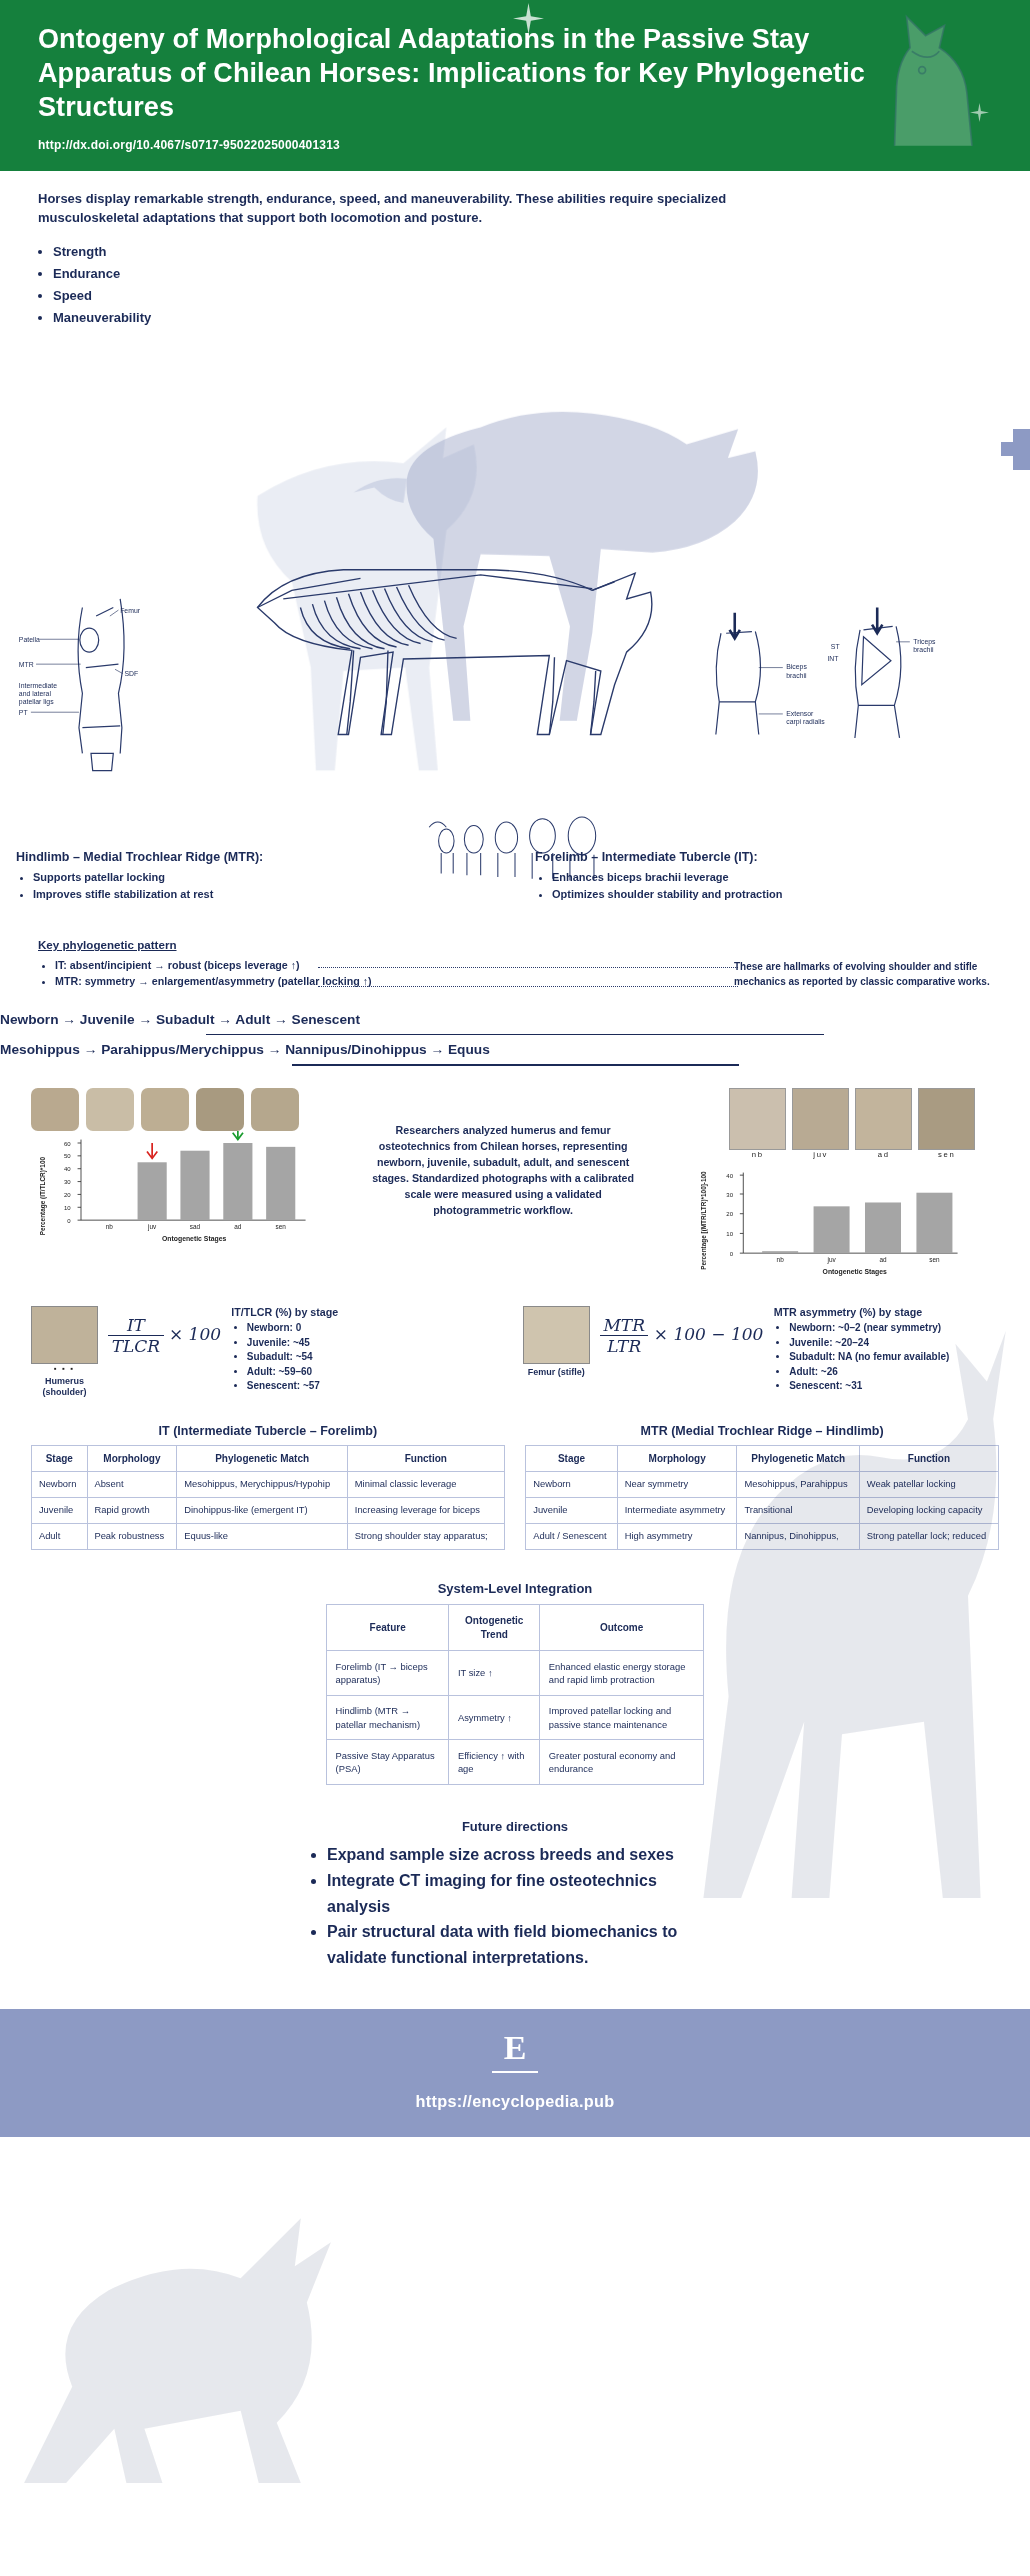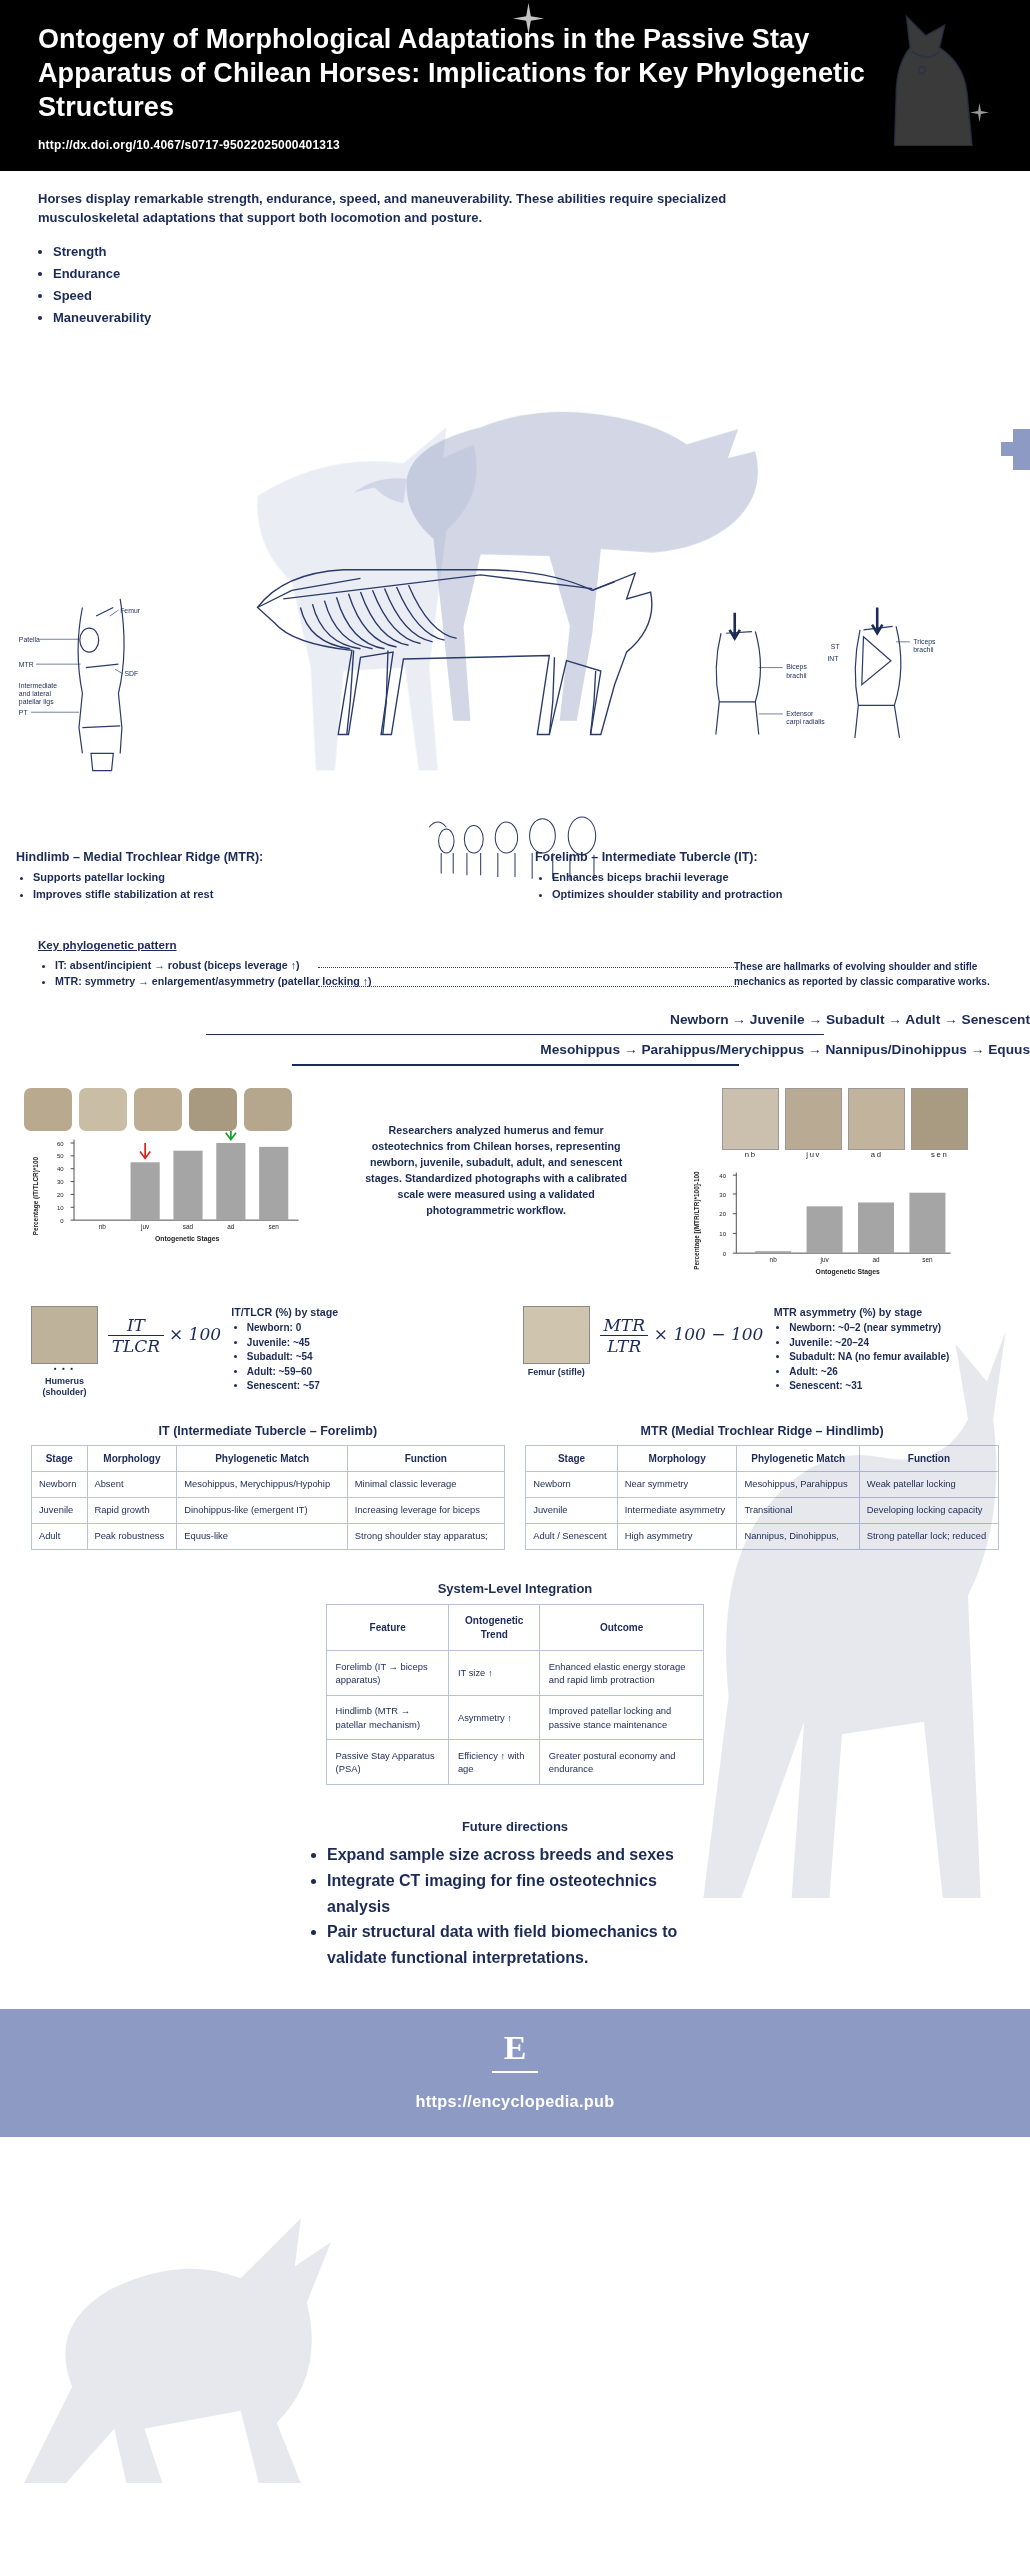--- a/index.html
+++ b/index.html
@@ -10,21 +10,21 @@
     font-family:"Liberation Sans", sans-serif;
     color:#1b2a57;
     position:relative;
     overflow-x:hidden;
   }
   .poster { position:relative; width:1030px; min-height:2576px; overflow:hidden; }
 
   
   .header {
     position:relative;
-    background:#000000;
+    background:#15803d;
     color:#ffffff;
     padding:22px 38px 19px 38px;
     min-height:148px;
     overflow:hidden;
   }
   .header h1 {
     margin:0 0 0 0;
     font-size:27px;
     line-height:1.26;
     font-weight:bold;
@@ -80,27 +80,27 @@
   .keypattern h4 { margin:0 0 5.2px 0; font-size:11.6px; font-weight:bold;text-decoration:underline; }
   .keypattern ul { margin:0; padding-left:17px; }
   .keypattern li { font-size:10.7px; line-height:1.55; font-weight:bold; }
   .keynote {
     position:absolute; right:38px; top:22px; width:258px; font-size:10px;
     font-weight:bold; line-height:1.45;
   }
   .dotline { position:absolute; left:318px; right:292px; border-top:1.7px dotted #2a3a6b; }
 
   
-  .seq { text-align:right; margin-top:22px; }
+  .seq { text-align:left; margin-top:22px; }
   .seq .line { font-size:13.7px; font-weight:bold; margin:0; }
   .seq .rule { height:1.7px; background:#1b2a57; margin:6.9px auto; width:618px; }
   .seq .rule.short { width:447px; }
 
   
-  .chartband { position:relative; margin-top:22px; padding:0 24px; display:flex; gap:8.6px; }
+  .chartband { position:relative; margin-top:22px; padding:0 31px; display:flex; gap:8.6px; }
   .chart-col { width:292px; }
   .chart-col.mid { width:343px; padding:0 5.2px; }
   .skullrow { display:flex; gap:6.9px; justify-content:flex-start; }
   .skull { width:48px; height:43px; border-radius:6.9px; }
   .mid-text {
     font-size:10.7px; font-weight:bold; text-align:center; line-height:1.5; padding:34px 24px 0 24px;
   }
   .photorow { display:flex; gap:6px; justify-content:flex-end; }
   .photo { width:57px; height:62px; border:0.9px solid #999; }
   .scalebar { text-align:center; font-size:7.7px; letter-spacing:1.7px; color:#222; }

